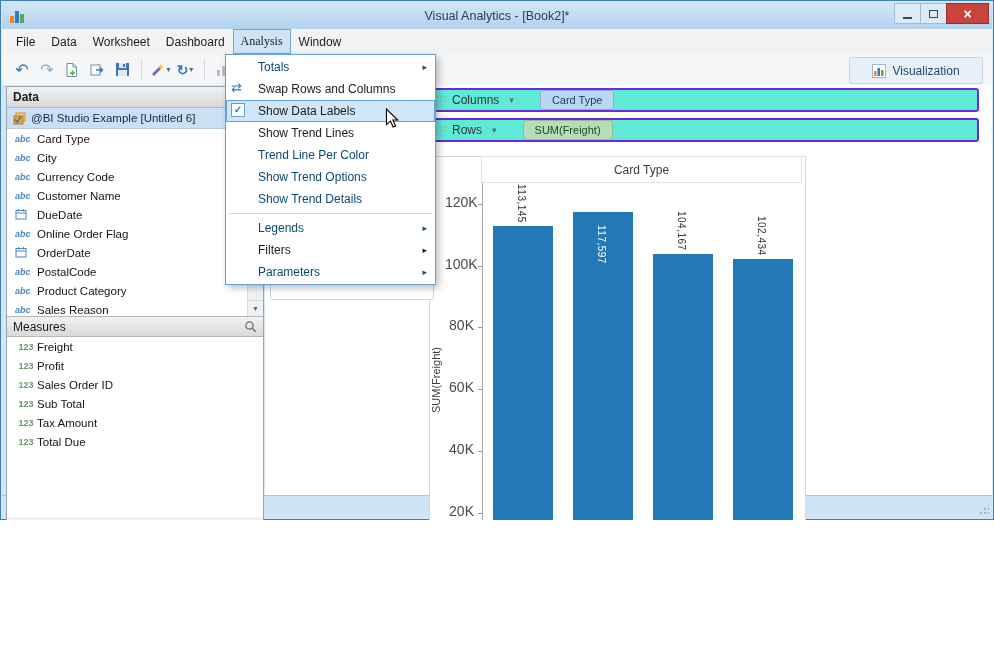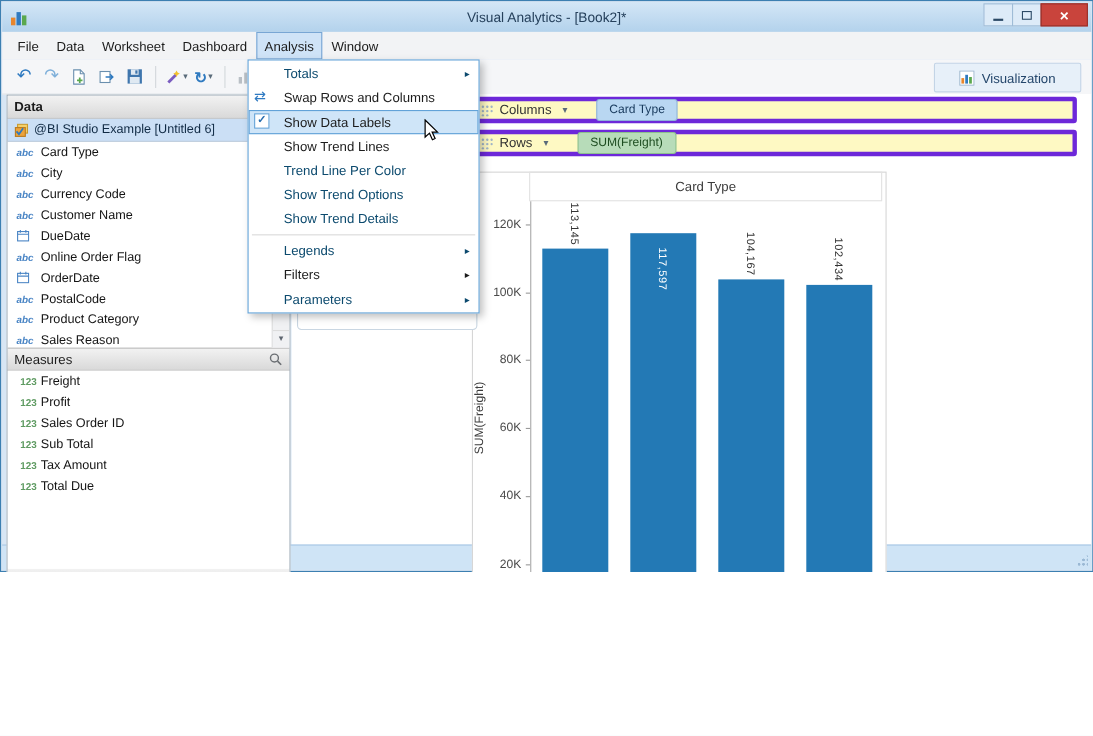--- a/index.html
+++ b/index.html
@@ -15,21 +15,21 @@
   .winbtn{width:27px;height:21px;display:flex;align-items:center;justify-content:center;
           background:#ddebf8;border:1px solid #9fbcd7;box-sizing:border-box;margin-left:-1px;}
   .glyph-min{width:9px;border-bottom:2px solid #2c4a66;margin-top:8px;}
   .glyph-max{width:9px;height:8px;border:1px solid #2c4a66;box-sizing:border-box;}
   .winbtn.close{width:43px;background:#c9443c;border-color:#972f28;color:#fff;font-size:14px;font-weight:bold;}
 
   
   .menubar{position:absolute;left:1px;top:28px;right:1px;height:25px;background:#f2f3f5;
            display:flex;align-items:stretch;padding-left:6px;font-size:12px;color:#1b1b1b;}
   .mtop{padding:0 7px;display:flex;align-items:center;border:1px solid transparent;box-sizing:border-box;}
-  .mtop.active{background:#cfe3f7;border-color:#78a6d4;}
+  .mtop.active{background:#cfe3f7;border-color:#78a6d4;font-family:Liberation Serif, serif;}
 
   
   .toolbar{position:absolute;left:1px;top:53px;right:1px;height:31px;background:#f5f6f8;
            border-bottom:1px solid #e0e3e7;display:flex;align-items:center;padding-left:8px;}
   .tbtn{height:24px;min-width:24px;display:flex;align-items:center;justify-content:center;margin-right:1px;}
   .tglyph{font-size:16px;color:#2f7ac0;line-height:1;}
   .tglyph.light{color:#7fb0da;}
   .tcaret{font-size:8px;color:#5a6b7a;margin-left:1px;}
   .tdivider{width:1px;height:20px;background:#d3d7db;margin:0 6px;}
   .tbtn.disabled .bar{fill:#b9bfc5;}
@@ -60,21 +60,21 @@
 
   
   .vscroll{position:absolute;right:0;top:0;bottom:0;width:15px;background:#f0f1f3;border-left:1px solid #dcdcdc;}
   .sb-btn{position:absolute;left:0;right:0;height:15px;background:#f0f1f3;color:#5e6670;
           font-size:7px;display:flex;align-items:center;justify-content:center;}
   .sb-btn.up{top:0;} .sb-btn.down{bottom:0;border-top:1px solid #dcdcdc;}
   .sb-thumb{position:absolute;left:1px;right:1px;top:15px;height:58px;background:#ccd2d9;border:1px solid #b6bcc4;}
 
   
   .main-bg{position:absolute;left:264px;top:84px;right:1px;bottom:23px;background:#fff;}
-  .shelf{position:absolute;left:425px;right:14px;height:24px;background:#fef9c3;border:4px solid #6d28d9;
+  .shelf{position:absolute;left:425px;right:14px;height:24px;background:#5eead4;border:2px solid #6d28d9;
          border-radius:3px;display:flex;align-items:center;z-index:4;box-sizing:border-box;}
   .shelf.columns{top:87px;} .shelf.rows{top:117px;}
   .shelf-grip{margin:0 6px 0 7px;flex:none;display:flex;}
   .shelf-label{font-size:12px;color:#333;}
   .shelf-caret{font-size:9px;color:#5a6b7a;margin-left:10px;}
   .pill{height:18px;border-radius:3px;padding:0 11px;font-size:11px;display:flex;align-items:center;margin-left:26px;}
   .pill.dim{background:#b9d7f2;border:1px solid #8cb2d8;color:#17395c;}
   .pill.meas{background:#b7dcb9;border:1px solid #8cc08e;color:#1d4d20;}
 
   .side-card{position:absolute;left:269px;top:88px;width:162px;height:209px;background:#fff;
@@ -84,21 +84,21 @@
   .chart-card{position:absolute;left:428px;top:155px;width:377px;height:443px;background:#fff;
               border:1px solid #d6d6d6;box-sizing:border-box;z-index:2;}
   .chart-header{position:relative;height:26px;}
   .chart-header-cell{position:absolute;left:51px;width:321px;top:-1px;height:27px;box-sizing:border-box;
                      border:1px solid #e2e2e2;line-height:26px;text-align:center;font-size:12px;color:#3c3c3c;}
   .chart-body{display:flex;}
   .axis-area{position:relative;width:52px;height:393px;flex:none;}
   .ylabel{position:absolute;top:0;bottom:0;left:0;width:15px;writing-mode:vertical-rl;
           transform:rotate(180deg);text-align:center;font-size:11px;color:#3c3c3c;}
   .ticks{position:absolute;right:0;top:0;bottom:0;width:37px;}
-  .tick-label{position:absolute;right:8px;left:0;text-align:right;font-size:11px;color:#4a4a4a;}
+  .tick-label{position:absolute;right:8px;left:0;text-align:right;font-size:14px;color:#4a4a4a;}
   .tick-mark{position:absolute;right:0;width:4px;height:1px;background:#9a9a9a;}
   .plot{position:relative;width:320px;height:393px;border-left:1px solid #a8a8a8;border-bottom:1px solid #a8a8a8;}
   .bar{position:absolute;bottom:0;}
   .bar-label{position:absolute;writing-mode:vertical-rl;font-size:10px;color:#333;letter-spacing:0.5px;}
   .bar-label.inside{color:#fff;}
   .cat-row{position:relative;height:22px;margin-left:52px;width:320px;}
   .cat-label{position:absolute;top:4px;text-align:center;font-size:10.5px;color:#3c3c3c;}
 
   
   .sheet-bar{position:absolute;left:264px;right:1px;top:604px;height:42px;background:#eef2f6;

